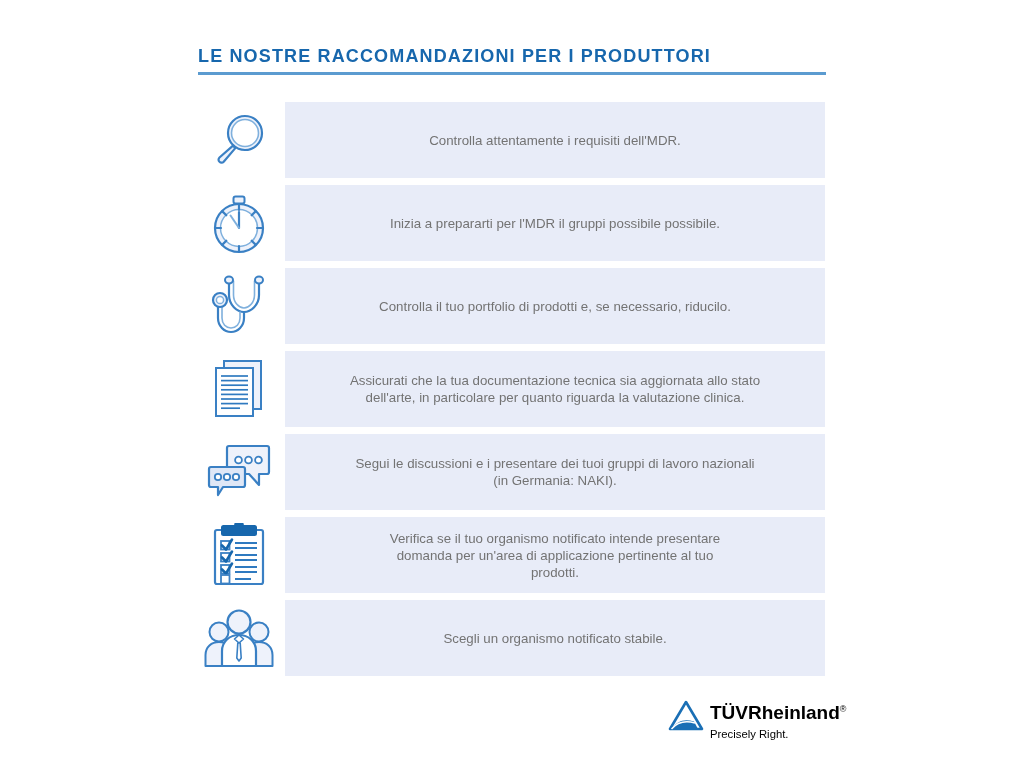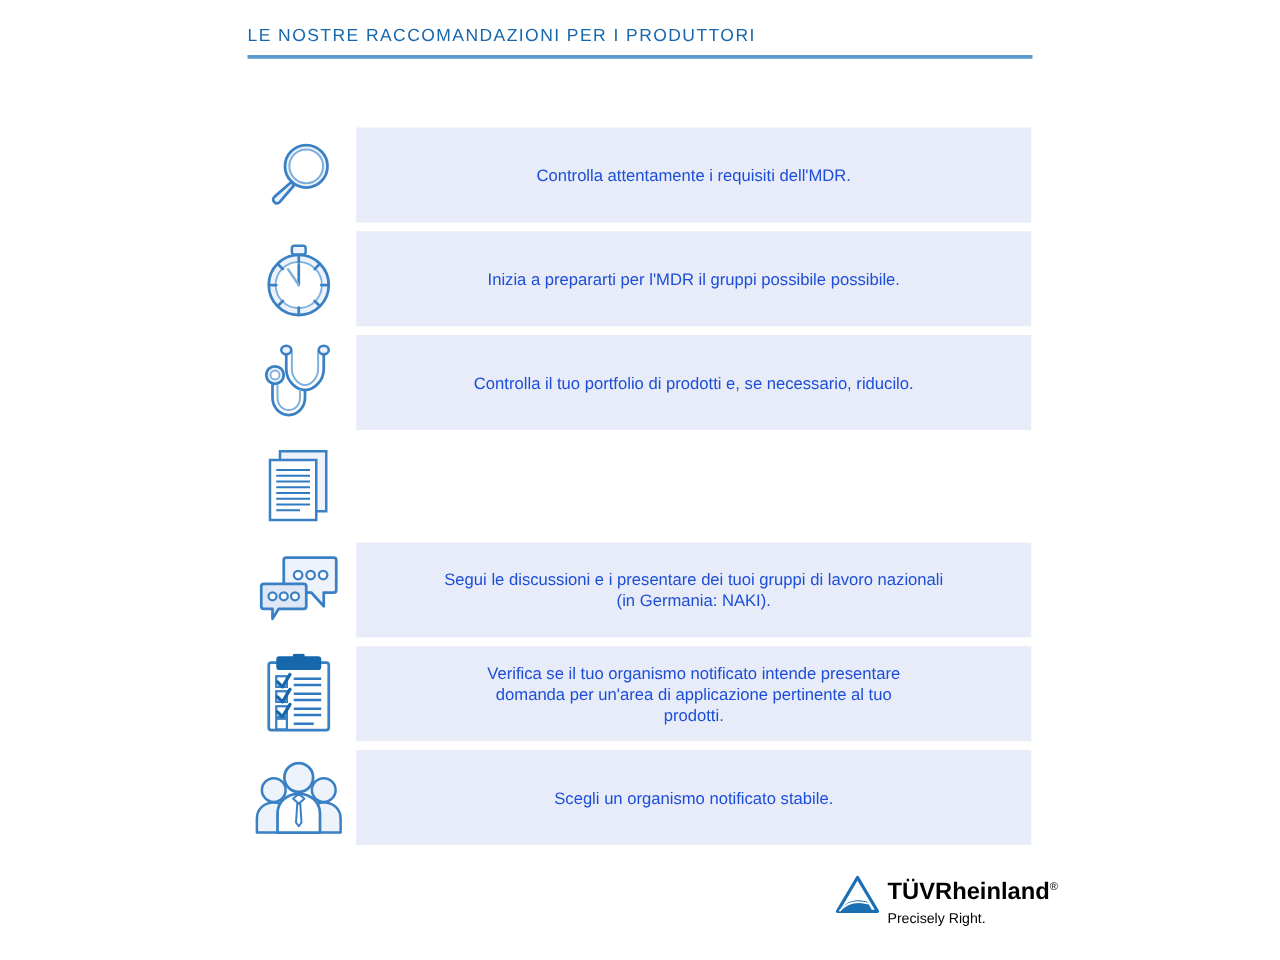--- a/index.html
+++ b/index.html
@@ -20,27 +20,28 @@
   }
 
   
   .header {
     position: absolute;
     left: 198px;
     top: 18px;
     width: 628px;
   }
   .header-title {
-    font-size: 14px;
-    font-weight: normal;
+    font-size: 18px;
+    font-weight: bold;
     letter-spacing: 1.15px;
     color: #1767ad;
     text-transform: uppercase;
     white-space: nowrap;
     line-height: 20px;
+    margin-top: 28px;
   }
   .header-rule {
     margin-top: 6px;
     height: 3px;
     width: 628px;
     background: #5b9bd0;
   }
 
   
   .rows {
@@ -76,21 +77,21 @@
     background: #e8ecf8;
     display: flex;
     align-items: center;
     justify-content: center;
     box-sizing: border-box;
     padding: 0 24px;
   }
   .row-text {
     font-size: 13.3px;
     line-height: 17px;
-    color: #1d4ed8;
+    color: #737373;
     text-align: center;
     white-space: pre-line;
   }
 
   
   .logo {
     position: absolute;
     left: 668px;
     top: 698px;
     width: 170px;
@@ -210,20 +211,24 @@
               <path d="M14 23.6 H41"></path>
               <path d="M14 28.2 H41"></path>
             <path d="M14 32.8 H41"></path>
               <path d="M14 37.4 H41"></path>
               <path d="M14 42 H41"></path>
             <path d="M14 46.6 H41"></path>
               <path d="M14 51.2 H33"></path>
           </g>
         </svg>
       </div>
+      <div class="row-bar">
+        <div class="row-text">Assicurati che la tua documentazione tecnica sia aggiornata allo stato
+dell'arte, in particolare per quanto riguarda la valutazione clinica.</div>
+      </div>
     </div>
 
     <div class="row">
       <div class="row-icon">
         <svg width="68" height="64" viewBox="0 0 68 64" fill="none">
           <path d="M24 6 H62 a2 2 0 0 1 2 2 V32 a2 2 0 0 1 -2 2 H54 L54 45 L44 34 H24 a2 2 0 0 1 -2 -2 V8 a2 2 0 0 1 2 -2 Z" fill="#eef2fb" stroke="#3a80c4" stroke-width="2.2" stroke-linejoin="round"></path>
           <g fill="#ffffff" stroke="#3a80c4" stroke-width="1.8">
             <circle cx="33.5" cy="20" r="3.4"></circle>
             <circle cx="43.5" cy="20" r="3.4"></circle>
             <circle cx="53.5" cy="20" r="3.4"></circle>

